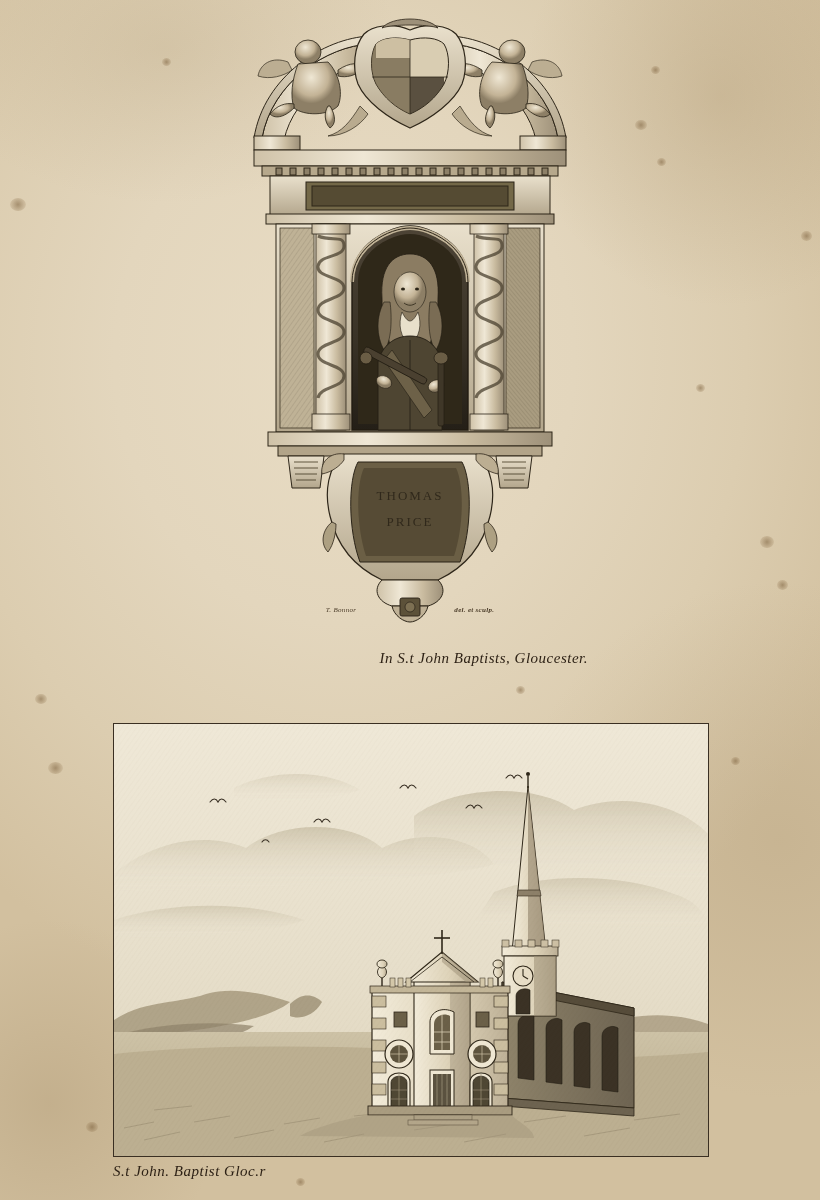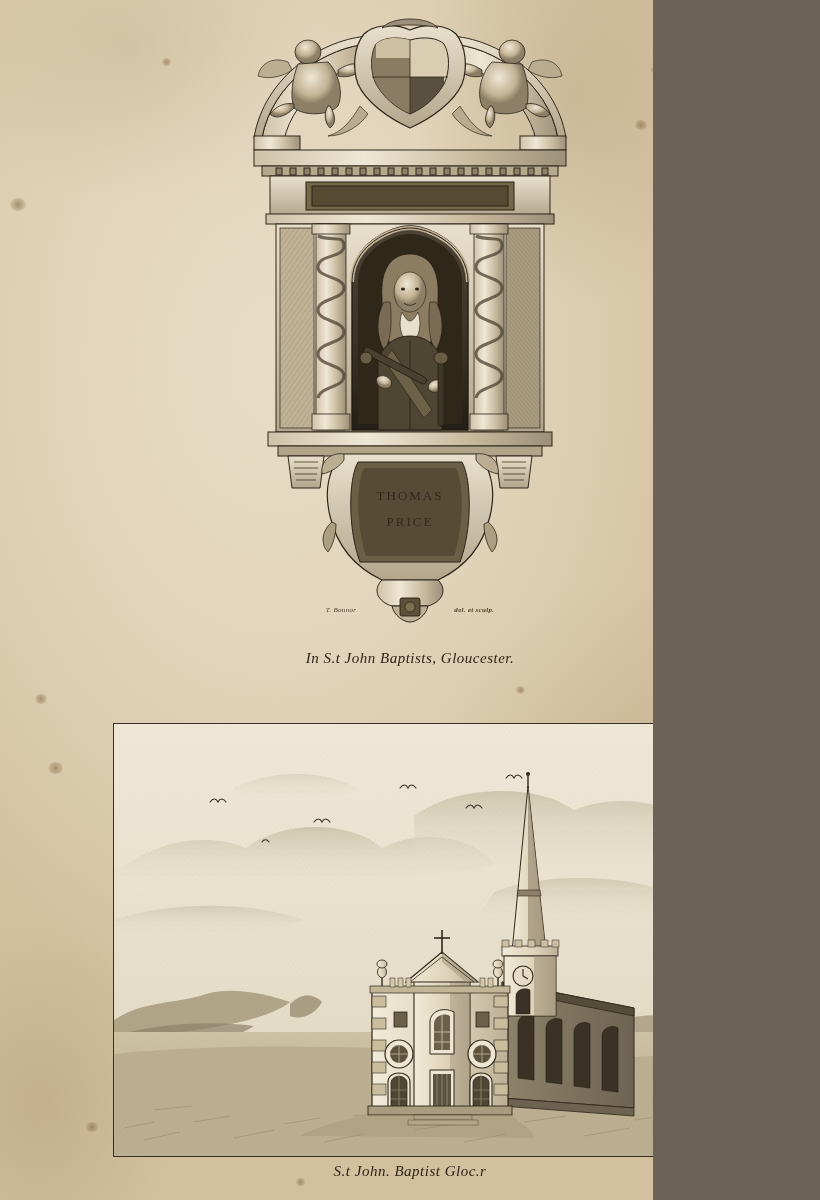--- a/index.html
+++ b/index.html
@@ -5,21 +5,21 @@
   html, body {
     margin: 0;
     padding: 0;
     background: #6b6258;
   }
   body {
     font-family: "Liberation Serif", serif;
   }
   .page {
     position: relative;
-    width: 653px;
+    width: 820px;
     height: 1200px;
     overflow: hidden;
     background:
       radial-gradient(ellipse 70% 55% at 42% 30%, #e8dcc4 0%, #e3d6bd 40%, #dccdb0 70%, #d2c09f 100%);
   }
   
   .paper-tone {
     position: absolute;
     inset: 0;
     background:
@@ -44,21 +44,21 @@
     width: 356px;
     height: 620px;
   }
   .mono {
     position: absolute;
     left: 0; top: 0; right: 0; bottom: 0;
   }
   .caption {
     position: absolute;
     width: 100%;
-    text-align: center;
+    text-align: right;
     font-family: "Liberation Serif", serif;
     font-style: italic;
     color: #2e2216;
     letter-spacing: 0.5px;
   }
   .caption-top {
     left: 0;
     top: 640px;
     font-size: 15px;
   }
@@ -85,21 +85,20 @@
     height: 432px;
     border: 1px solid #3a2f22;
     overflow: hidden;
     background: linear-gradient(#efe7d6 0%, #e9dfca 55%, #ded2b9 100%);
   }
   .caption-bottom {
     position: absolute;
     left: 113px;
     top: 1163px;
     width: 594px;
-    text-align: center;
     font-size: 15px;
     font-style: italic;
     color: #2e2216;
     letter-spacing: 0.5px;
   }
   svg { display: block; }
 </style>
 </head>
 <body>
 

